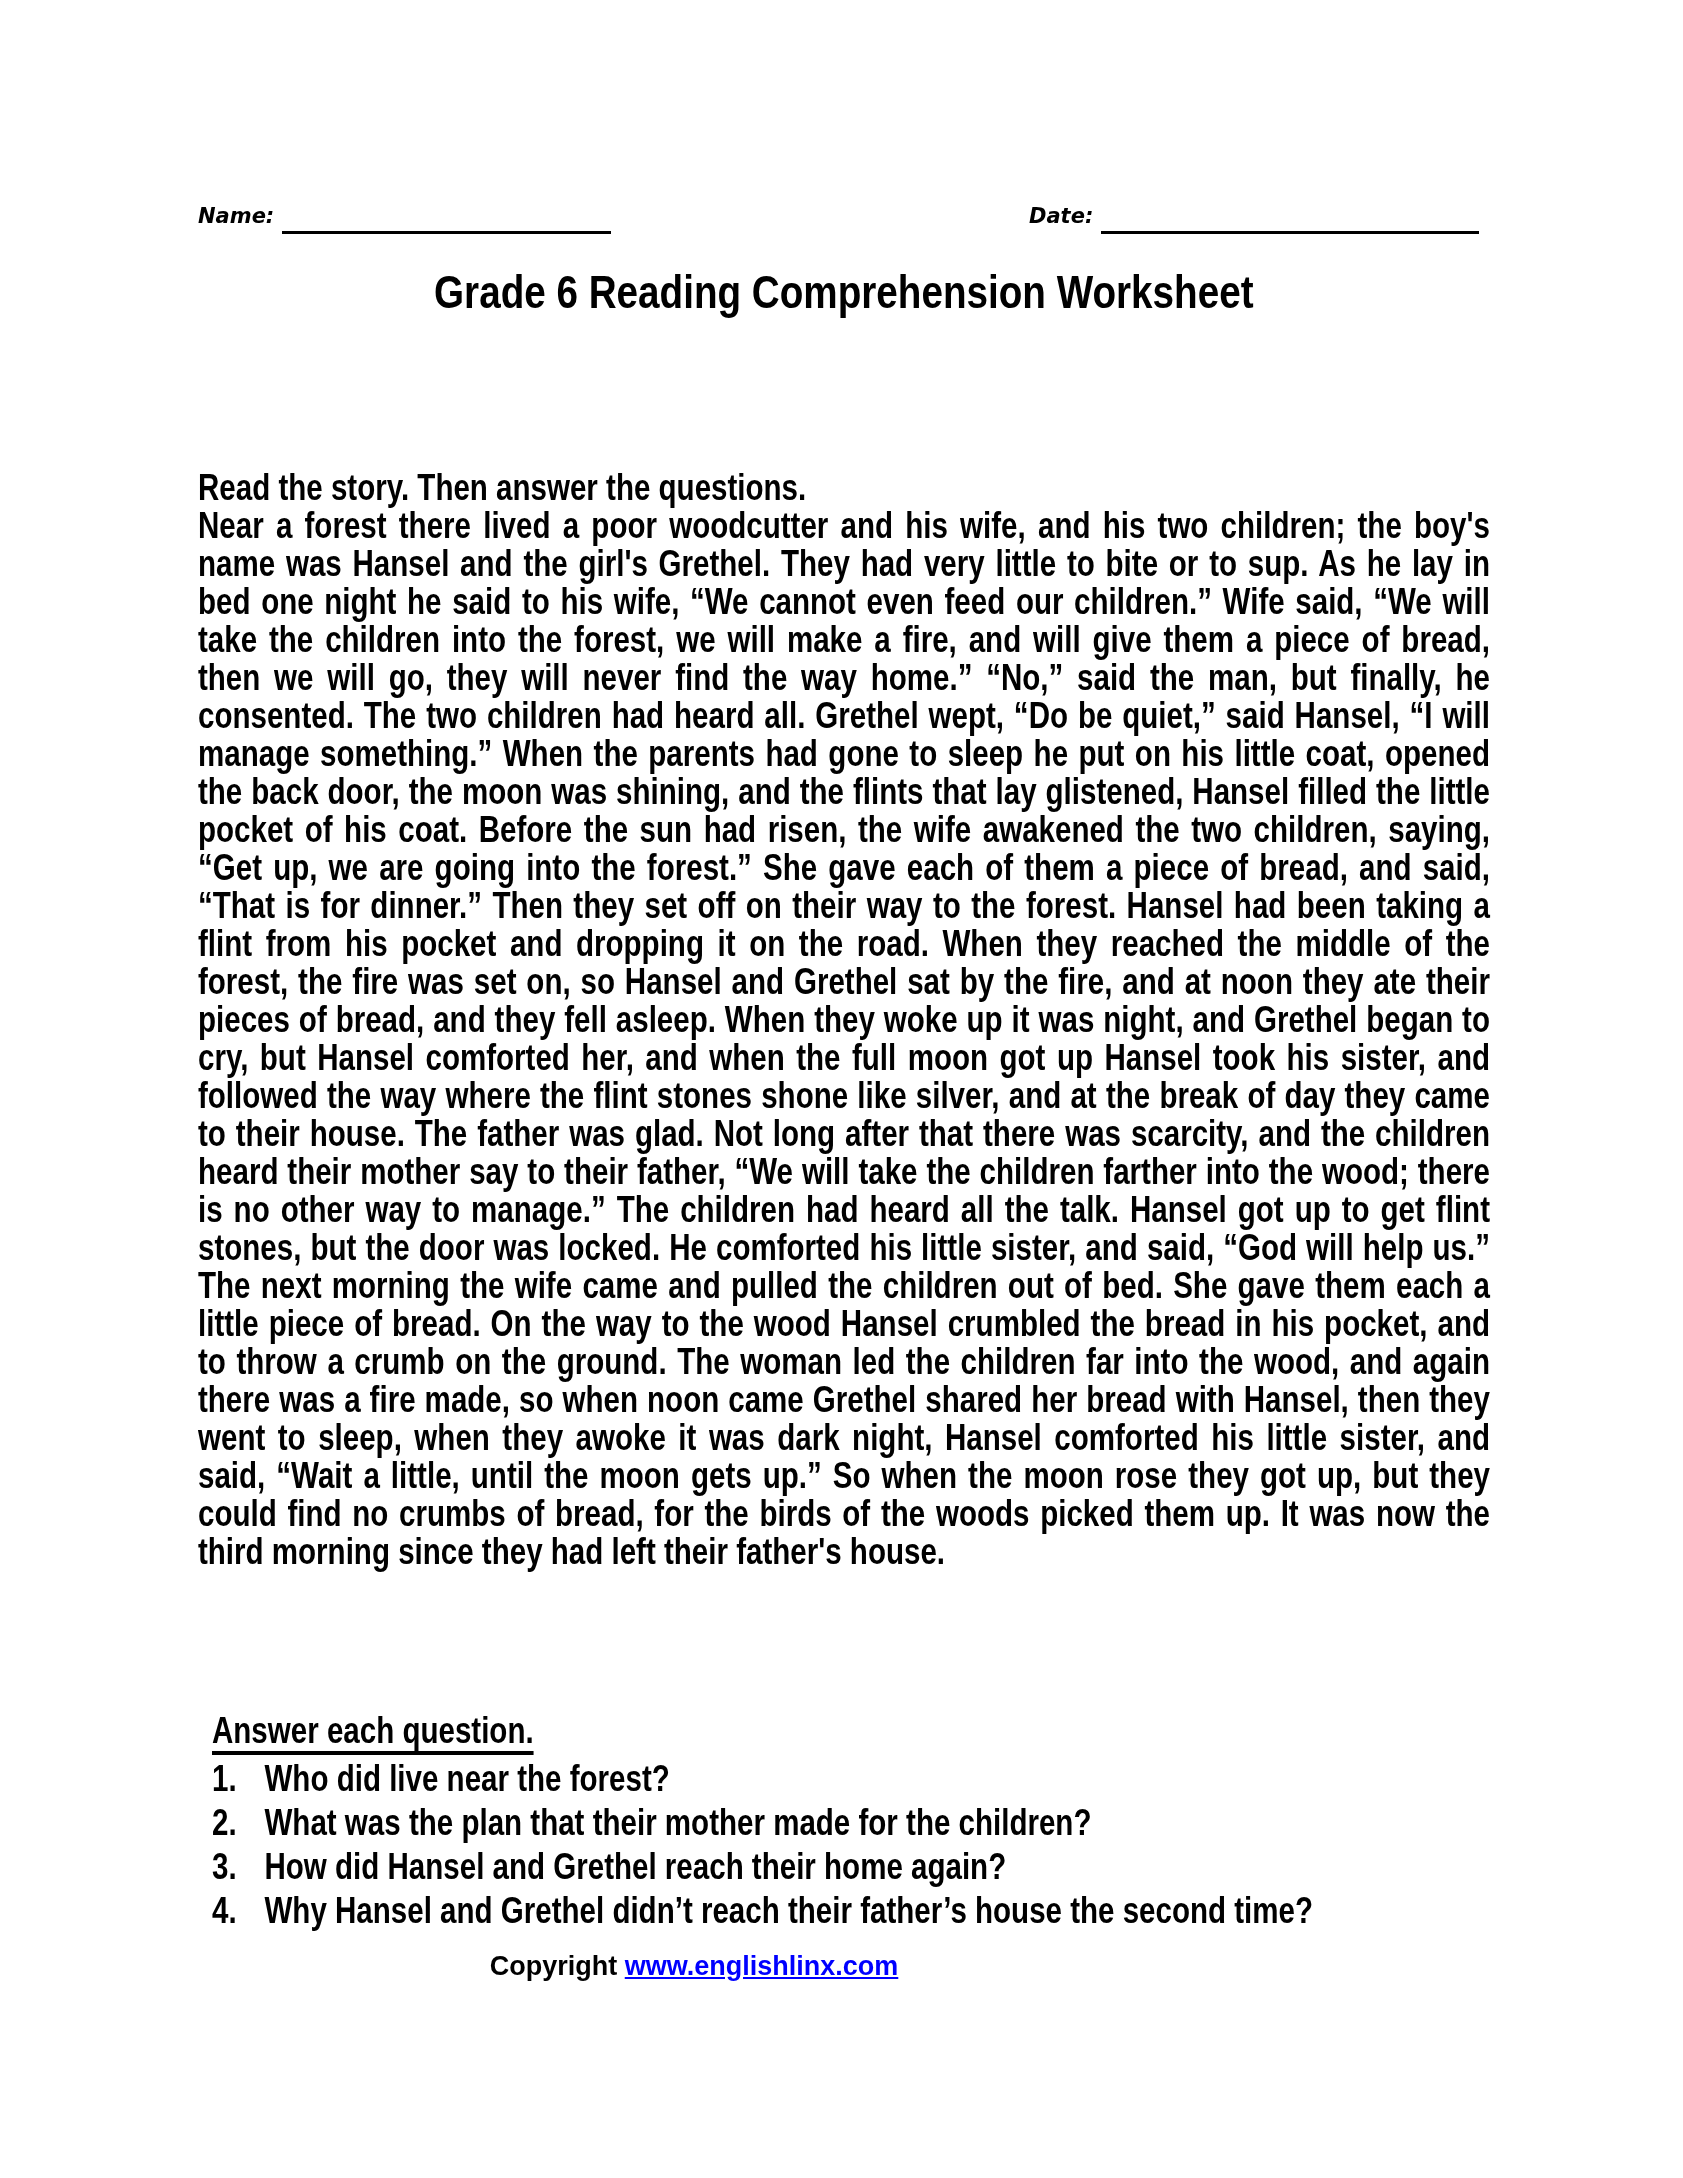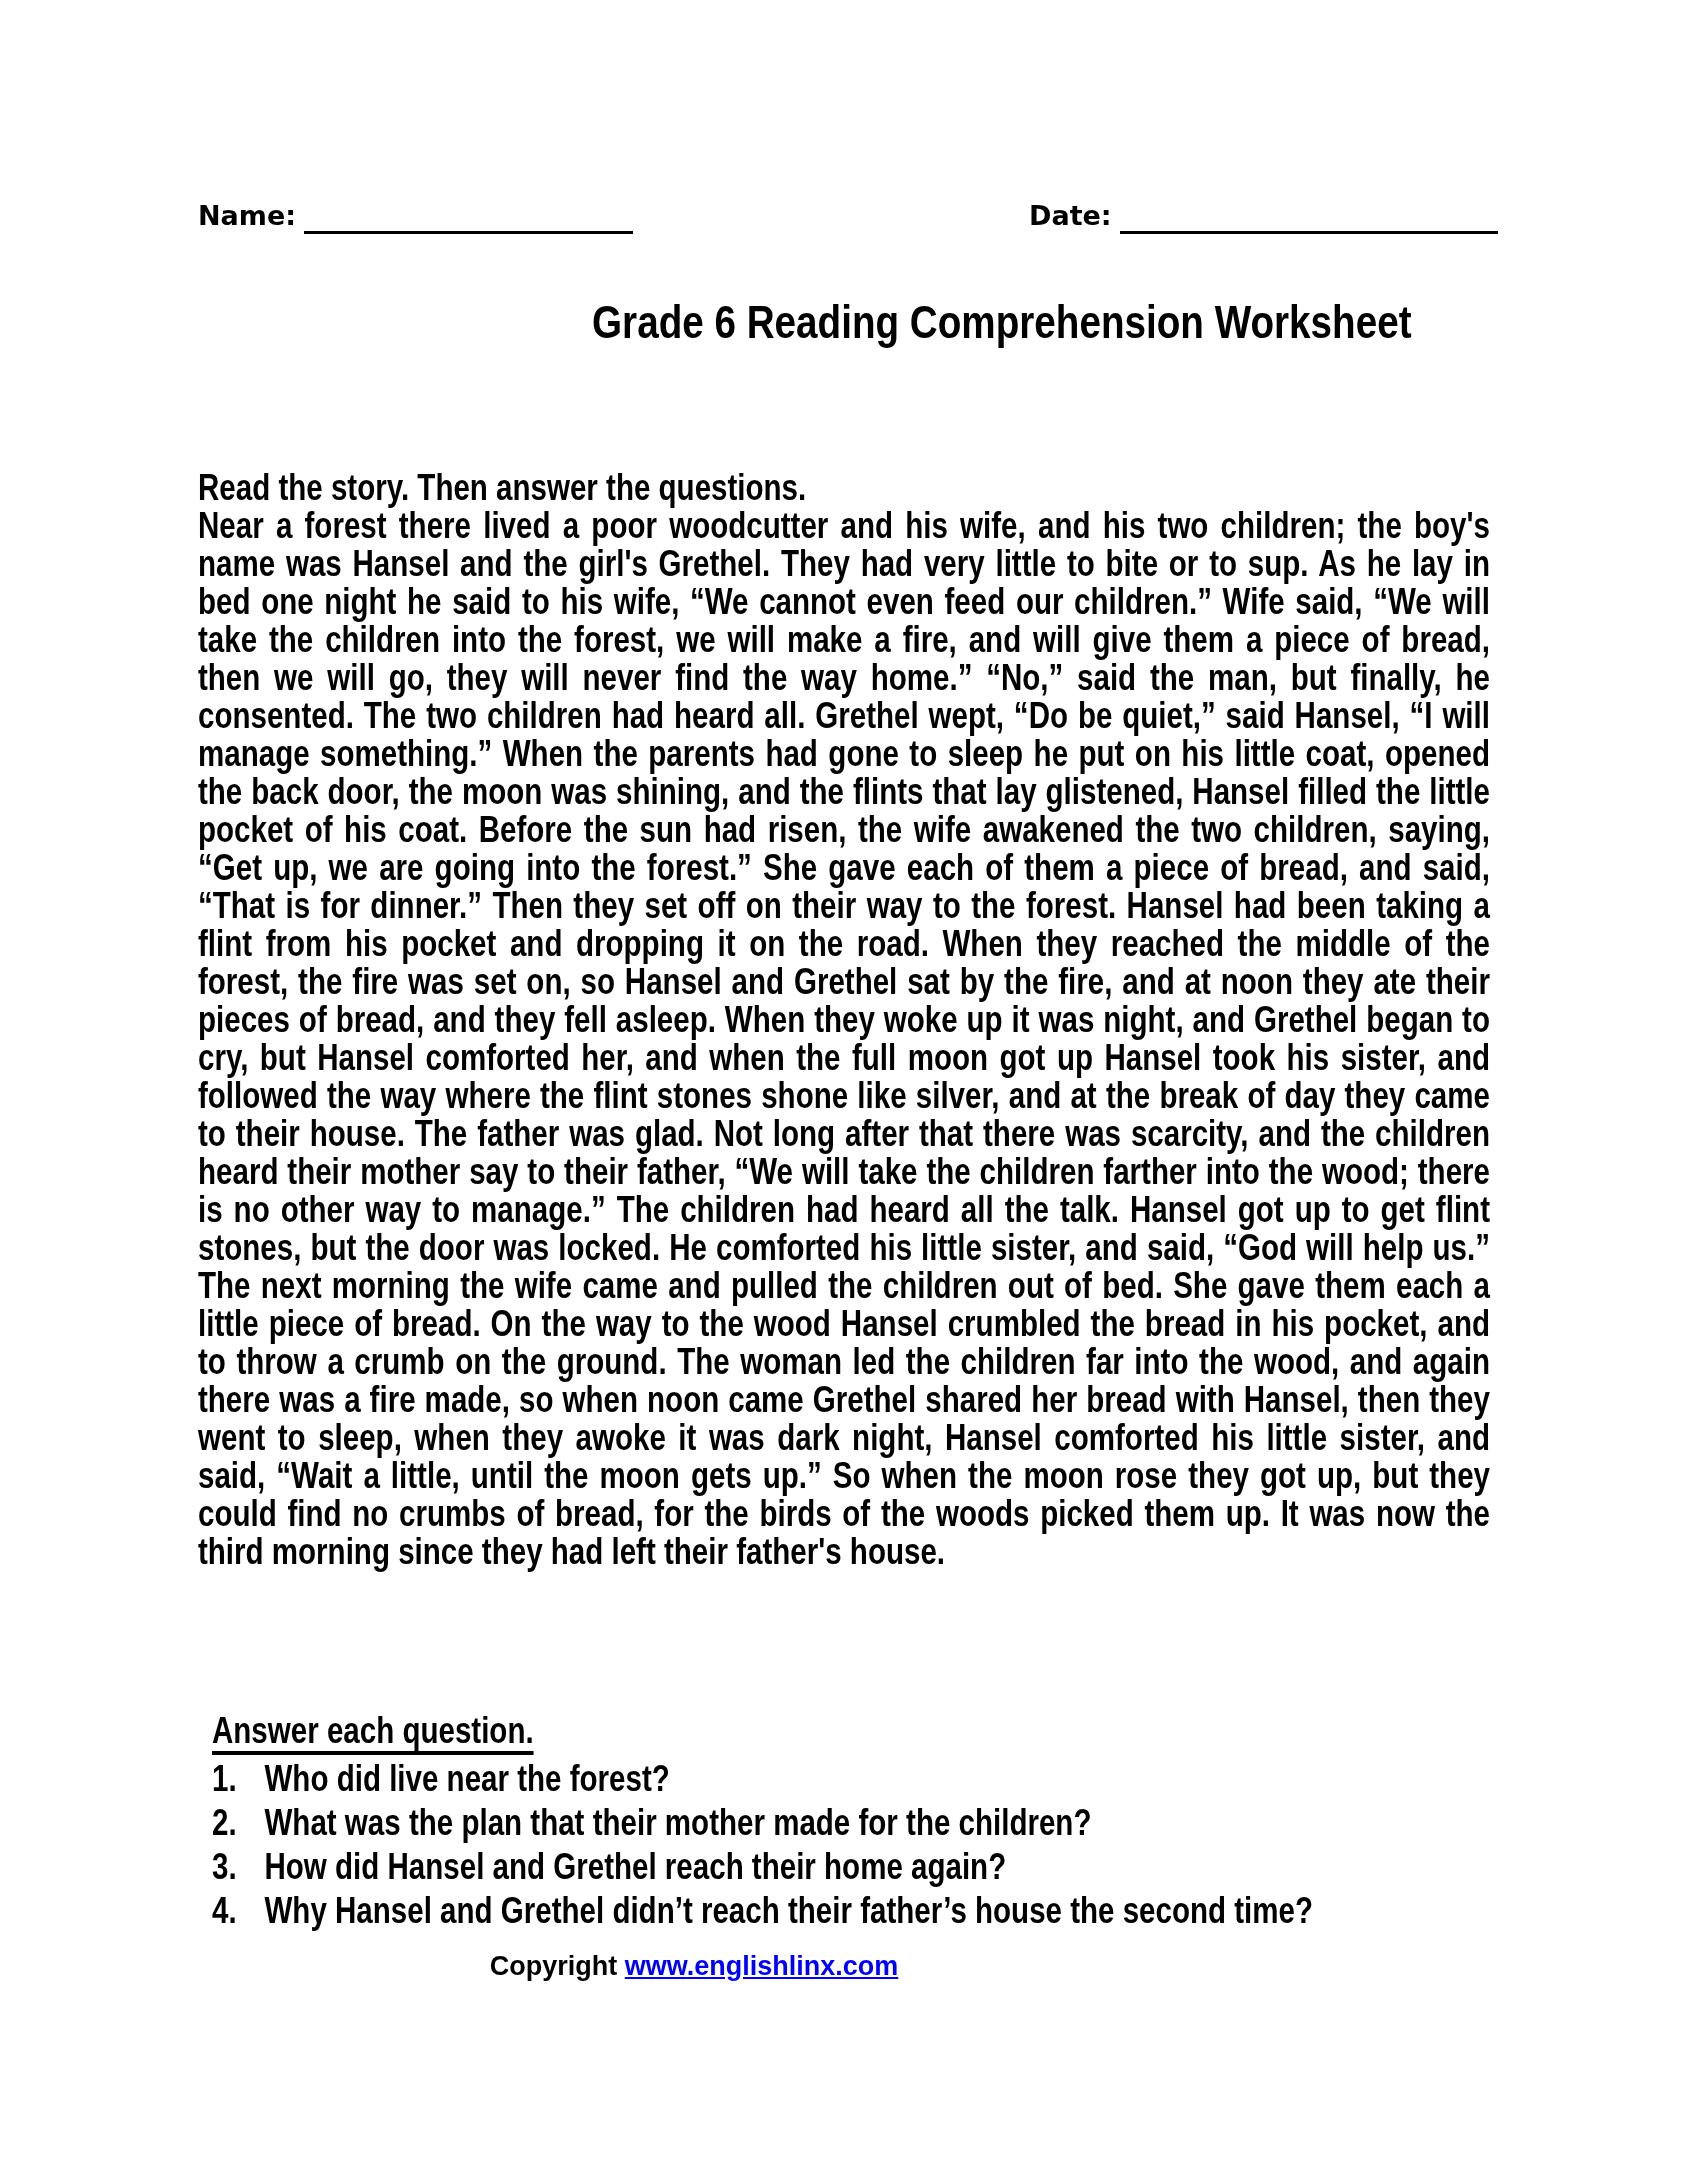--- a/index.html
+++ b/index.html
@@ -9,30 +9,30 @@
     position: relative;
     font-family: "Liberation Sans", sans-serif;
     color: #000000;
   }
   .page { position: absolute; inset: 0; background: #ffffff; overflow: hidden; }
 
   
   .hdr { position: absolute; display: flex; align-items: flex-end; }
   .hdr-label {
     font-family: "DejaVu Sans", sans-serif;
-    font-weight: bold; font-size: 27px; line-height: 36px;
+    font-weight: bold; font-size: 21px; line-height: 36px; font-style: italic;
   }
   .blank { display: inline-block; border-bottom: 3px solid #000; height: 33px; }
   .hdr.name { left: 198px; top: 198px; }
   .hdr.name .blank { width: 329px; margin-left: 8px; }
   .hdr.date { left: 1029px; top: 198px; }
   .hdr.date .blank { width: 378px; margin-left: 8px; }
 
   
-  .title-row { position: absolute; left: 198px; top: 267px; width: 1292px; text-align: right; margin-top: 30px; }
+  .title-row { position: absolute; left: 198px; top: 267px; width: 1292px; text-align: center; }
   .title-text {
     display: inline-block; white-space: nowrap;
     font-weight: bold; font-size: 46px; line-height: 51px;
     transform: scaleX(0.84); transform-origin: 50% 0;
   }
   .subtitle-row { position: absolute; left: 198px; top: 359px; width: 1292px; text-align: center; }
   .subtitle-text {
     font-family: "DejaVu Serif", serif;
     font-weight: bold; font-size: 37px; line-height: 46px;
   }

